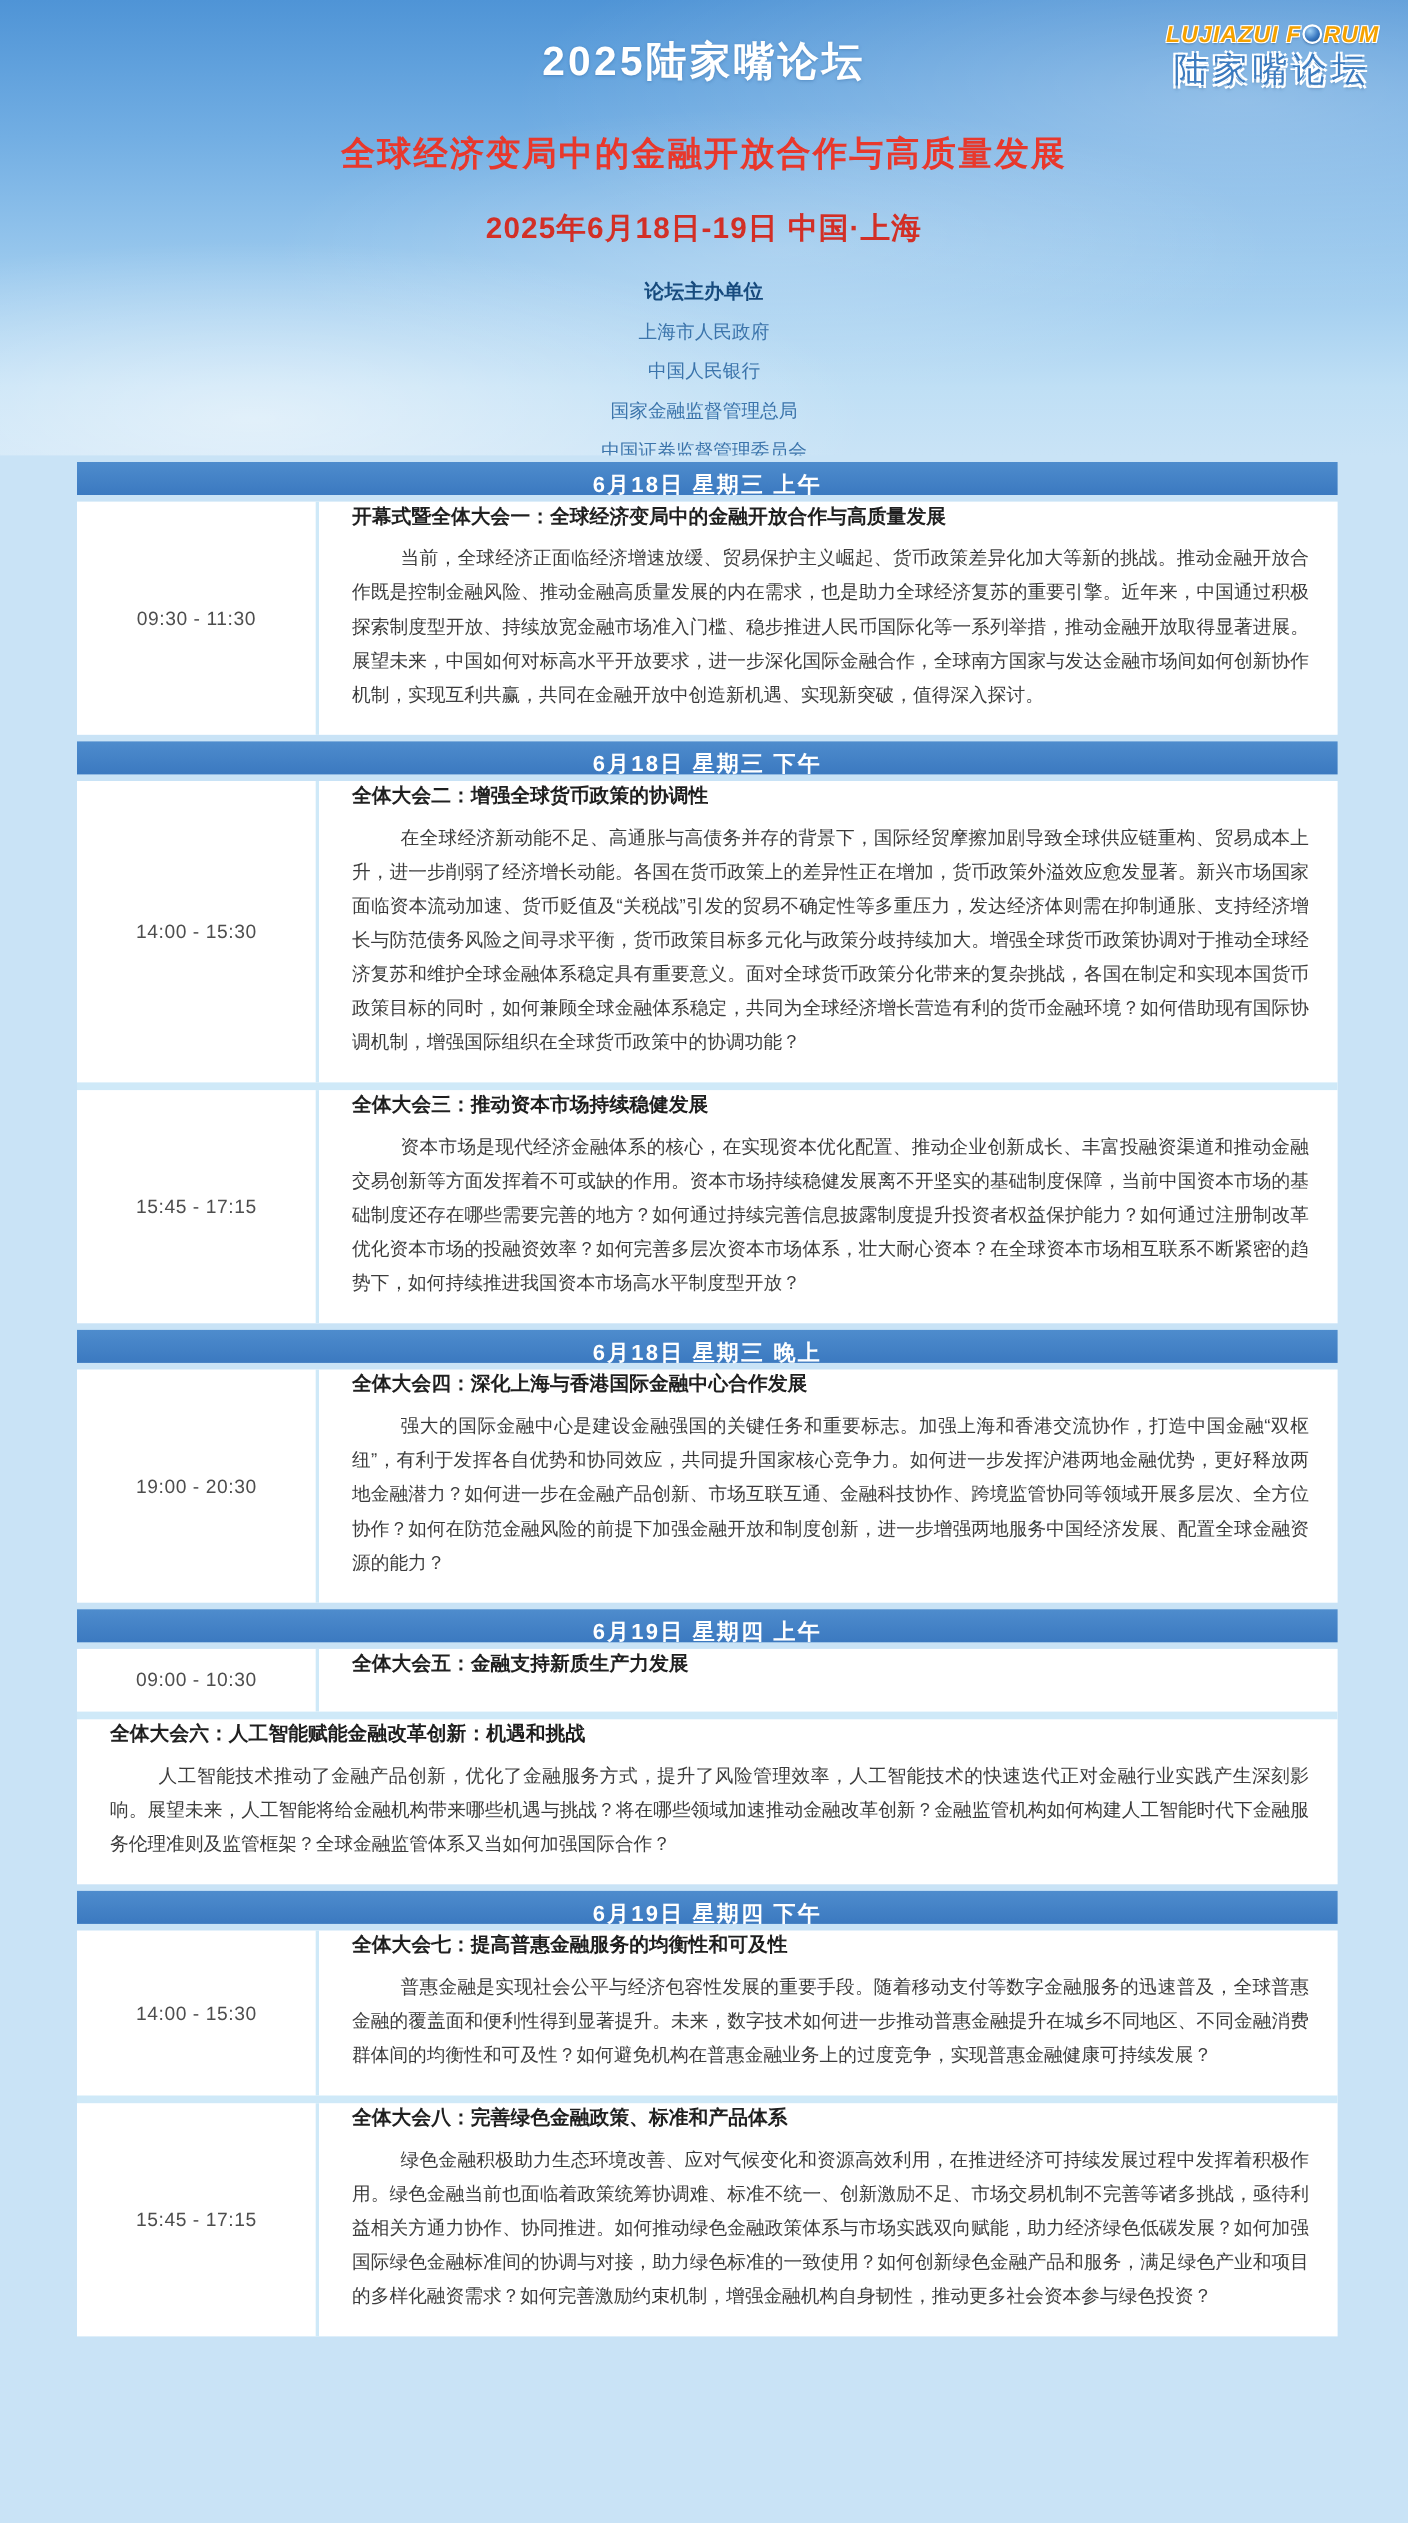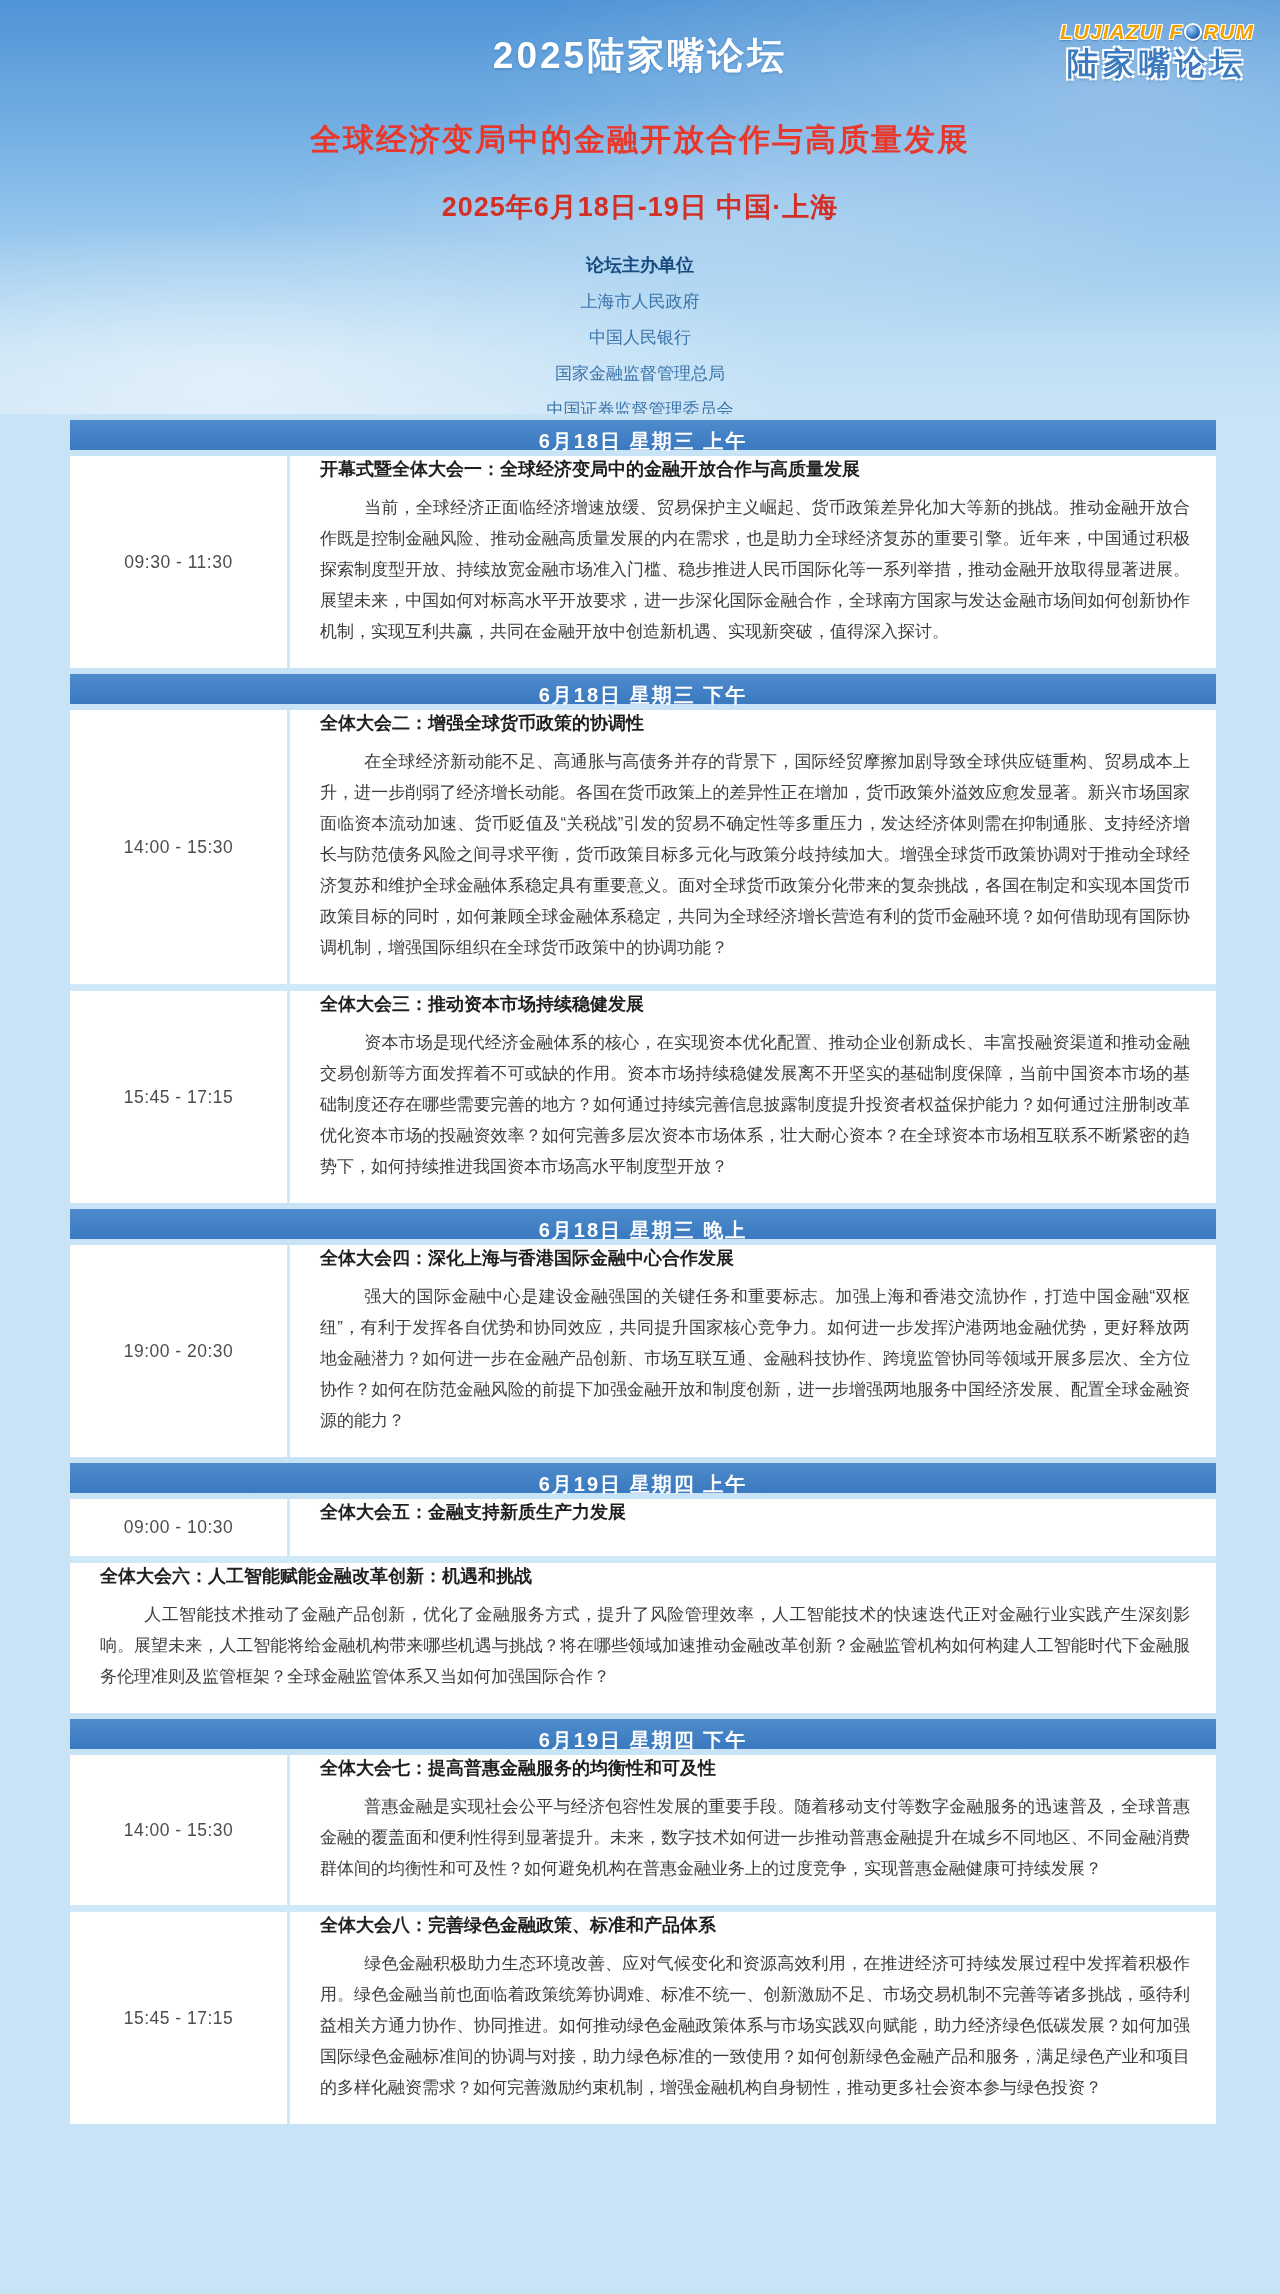--- a/index.html
+++ b/index.html
@@ -82,21 +82,21 @@
     border-radius: 50%;
     vertical-align: -2px;
     margin: 0 1px;
     background: radial-gradient(circle at 35% 30%, #9fd0f5, #3a79c2 55%, #174d8c 95%);
     border: 2px solid #ffffff;
     box-shadow: 0 1px 2px rgba(20,60,110,0.45);
   }
   .logo-cn {
     margin-top: 4px;
     font-size: 31px;
-    font-weight: bold;
+    font-weight: normal;
     color: #3c7bbf;
     letter-spacing: 5px;
     text-shadow: -2px -2px 0 #fff, 2px -2px 0 #fff, -2px 2px 0 #fff, 2px 2px 0 #fff, 0 3px 3px rgba(20,60,110,0.35);
     white-space: nowrap;
   }
 
   
   .schedule { width: 1146px; margin: 0 auto 0 70px; padding-bottom: 50px; }
   .day-bar {
     height: 30px;

